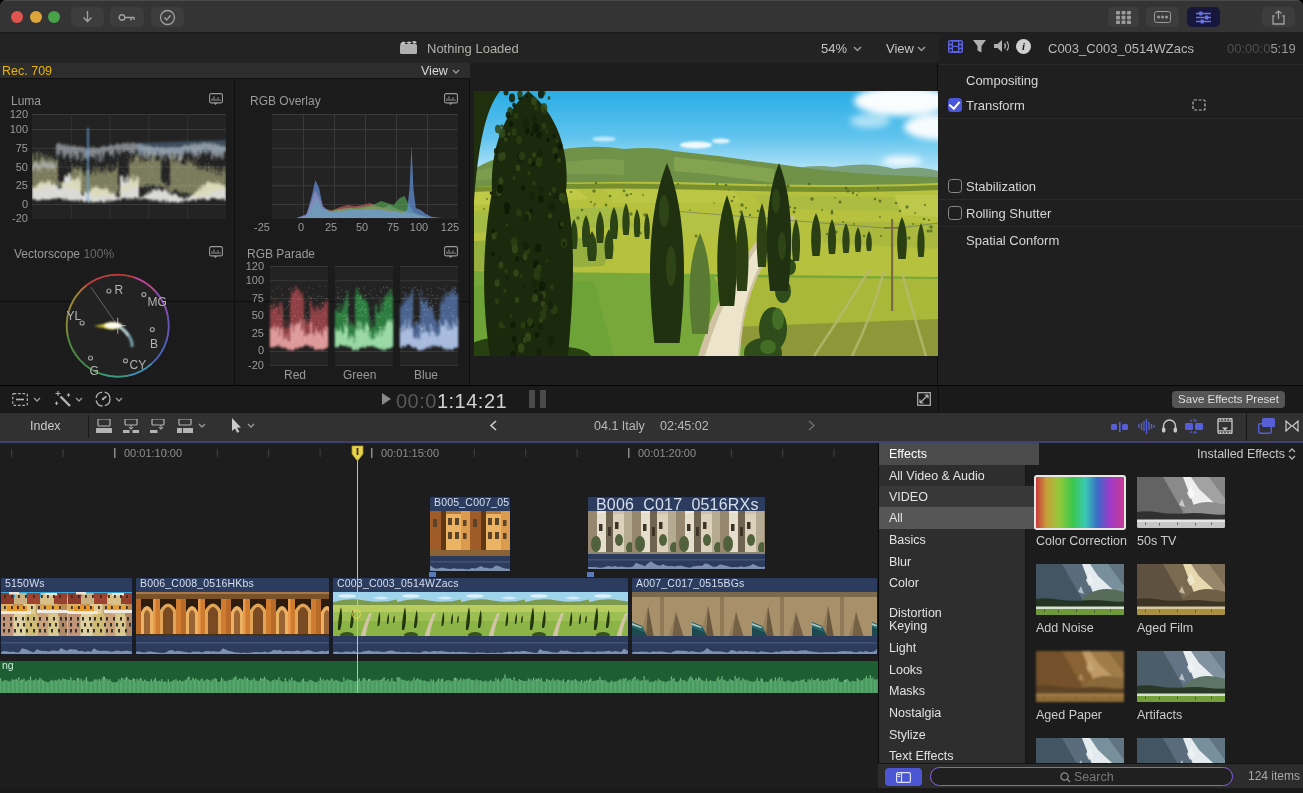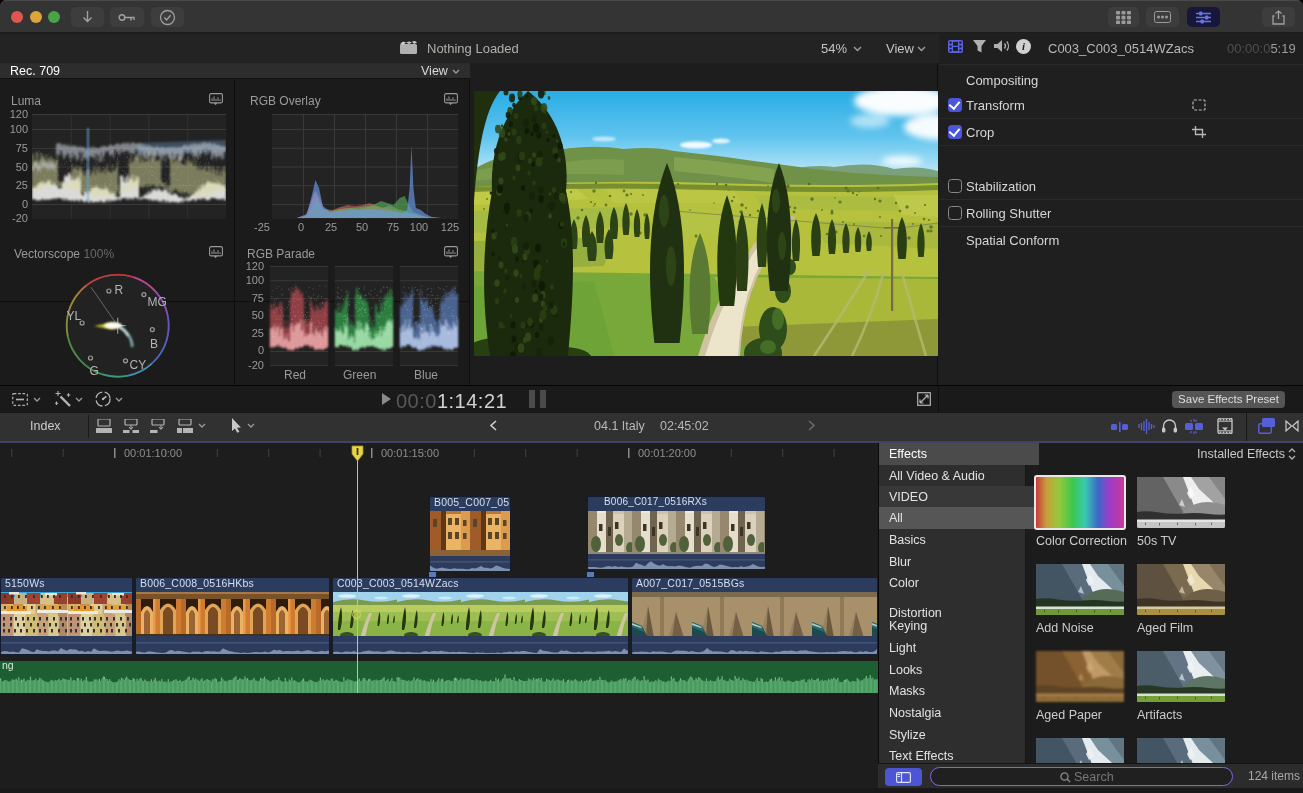--- a/index.html
+++ b/index.html
@@ -120,21 +120,21 @@
 <svg class="abs" style="left:853px;top:46px" width="9" height="6" viewBox="0 0 9 6">
       <path d="M1 1l3.5 3.5L8 1" stroke="#9a9a9a" stroke-width="1.5" fill="none"></path>
     </svg>
 <div class="abs dim" style="left:886px;top:41px;font-size:13px;color:#c4c4c4">View</div>
 <svg class="abs" style="left:917px;top:46px" width="9" height="6" viewBox="0 0 9 6">
       <path d="M1 1l3.5 3.5L8 1" stroke="#9a9a9a" stroke-width="1.5" fill="none"></path>
     </svg>
 
 <div class="abs" id="scopes">
   <div class="abs" id="scopehdr"></div>
-  <div class="abs sctitle" style="left:10px;top:1px;color:#ffffff;font-size:12.5px">Rec. 709</div>
+  <div class="abs sctitle" style="left:2px;top:1px;color:#eab308;font-size:12.5px">Rec. 709</div>
   <div class="abs sctitle" style="left:421px;top:1px;color:#d8d8d8;font-size:12.5px">View</div>
   <svg class="abs" style="left:452px;top:6px" width="8" height="6" viewBox="0 0 8 6">
         <path d="M1 1l3 3 3-3" stroke="#9a9a9a" stroke-width="1.4" fill="none"></path>
       </svg>
   <div class="scopediv" style="left:234px;top:17px;width:1px;height:305px"></div>
   <div class="scopediv" style="left:0;top:238px;width:470px;height:1px"></div>
 
   <div class="abs sctitle" style="left:11px;top:31px">Luma</div>
   <svg class="abs" style="left:209px;top:30px" width="14" height="13" viewBox="0 0 14 13">
         <rect x="0.6" y="0.6" width="12.8" height="9.3" rx="1.5" stroke="#9a9a9a" stroke-width="1.1" fill="none"></rect>
@@ -1649,27 +1649,20 @@
 <div class="abs" id="inspector">
   <div class="abs" style="left:0;top:31px;width:364px;height:1px;background:#2a2a2a"></div>
   <div class="abs" style="left:27px;top:40px;color:#d6d6d6;font-size:13px">Compositing</div>
   <div class="irow" style="top:59px">
     <div class="chk on"></div>
         <div class="ilbl">Transform</div>
     <svg class="abs" style="left:253px;top:7px" width="14" height="12" viewBox="0 0 14 12">
           <rect x="1" y="1" width="12" height="10" rx="1" stroke="#b8b8b8" stroke-width="1.2" fill="none" stroke-dasharray="3 1.6"></rect>
         </svg>
   </div>
-  <div class="irow" style="top:86px">
-    <div class="chk on"></div>
-        <div class="ilbl">Crop</div>
-    <svg class="abs" style="left:253px;top:7px" width="14" height="12" viewBox="0 0 14 12">
-          <path d="M3.5 0v8.5H14M0 3.5h10.5V12" stroke="#b8b8b8" stroke-width="1.3" fill="none"></path>
-        </svg>
-  </div>
   <div class="irow" style="top:140px">
     <div class="chk off"></div>
         <div class="ilbl">Stabilization</div>
   </div>
   <div class="irow" style="top:167px">
     <div class="chk off"></div>
         <div class="ilbl">Rolling Shutter</div>
   </div>
   <div class="irow" style="top:194px;border-bottom:none">
     <div class="ilbl">Spatial Conform</div>
@@ -2073,21 +2066,21 @@
       </svg>
       <div style="position:absolute;left:0;top:59px;width:82px;height:17px">
         <svg width="82" height="17" viewBox="0 0 82 17" style="position:absolute;left:0;top:0">
           <rect width="82" height="17" fill="#2d3c5c"></rect>
           <rect x="0" y="5.4" width="82" height="1" fill="#54688e" opacity="0.8"></rect>
           <path d="M0 17L0 9.5L3 11.5L6 12.8L9 12.3L12 11.5L15 12.3L18 12.8L21 13.1L24 12.2L27 12.8L30 12.7L33 12.7L36 13.3L39 13.2L42 12.1L45 12.5L48 11.6L51 10.1L54 11.8L57 11.8L60 12.5L63 11.8L66 9.5L69 10.2L72 11.4L75 12.5L78 12.8L81 13.0L82 17 Z" fill="#7e90b0"></path>
         </svg>
       </div>
     </div>
     <div class="abs" style="left:587px;top:496px;width:179px;height:74px;background:#2b3c5e;border:1px solid #141c2e;border-radius:2px;overflow:hidden">
-      <div style="position:absolute;left:16px;top:-1px;color:#d7dfee;font-size:10px;white-space:nowrap;letter-spacing:0.2px">B006_C017_0516RXs</div>
+      <div style="position:absolute;left:8px;top:-1px;color:#d7dfee;font-size:16px;white-space:nowrap;letter-spacing:0.2px">B006_C017_0516RXs</div>
       <svg width="179" height="43" viewBox="0 0 179 43" style="position:absolute;left:0;top:14px">
         <rect width="179" height="43" fill="url(#palley2)"></rect>
       </svg>
       <div style="position:absolute;left:0;top:57px;width:179px;height:17px">
         <svg width="179" height="17" viewBox="0 0 179 17" style="position:absolute;left:0;top:0">
           <rect width="179" height="17" fill="#2d3c5c"></rect>
           <rect x="0" y="5.4" width="179" height="1" fill="#54688e" opacity="0.8"></rect>
           <path d="M0 17L0 13.0L3 12.9L6 12.9L9 13.2L12 13.7L15 13.5L18 12.6L21 12.0L24 12.7L27 12.0L30 13.1L33 12.6L36 13.1L39 13.2L42 13.2L45 12.6L48 8.8L51 9.9L54 11.0L57 12.3L60 9.2L63 7.2L66 9.6L69 11.0L72 11.7L75 10.2L78 11.7L81 12.3L84 12.1L87 12.6L90 11.7L93 11.8L96 12.6L99 13.3L102 13.8L105 12.5L108 12.1L111 11.8L114 11.9L117 9.4L120 10.0L123 11.8L126 12.9L129 12.3L132 10.4L135 11.0L138 11.7L141 12.6L144 13.2L147 13.0L150 13.3L153 12.2L156 12.9L159 12.4L162 11.8L165 9.9L168 11.4L171 12.7L174 12.9L177 12.7L179 17 Z" fill="#7e90b0"></path>
         </svg>
       </div>

